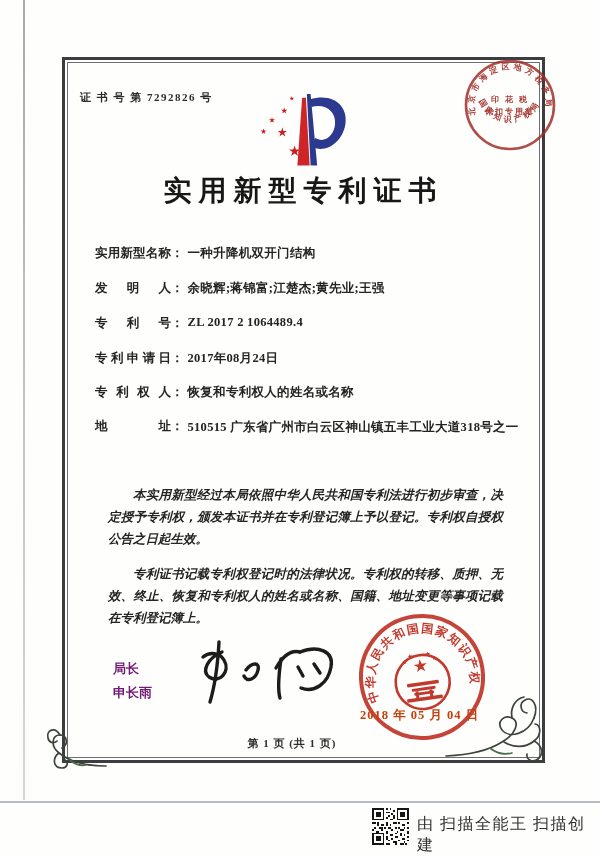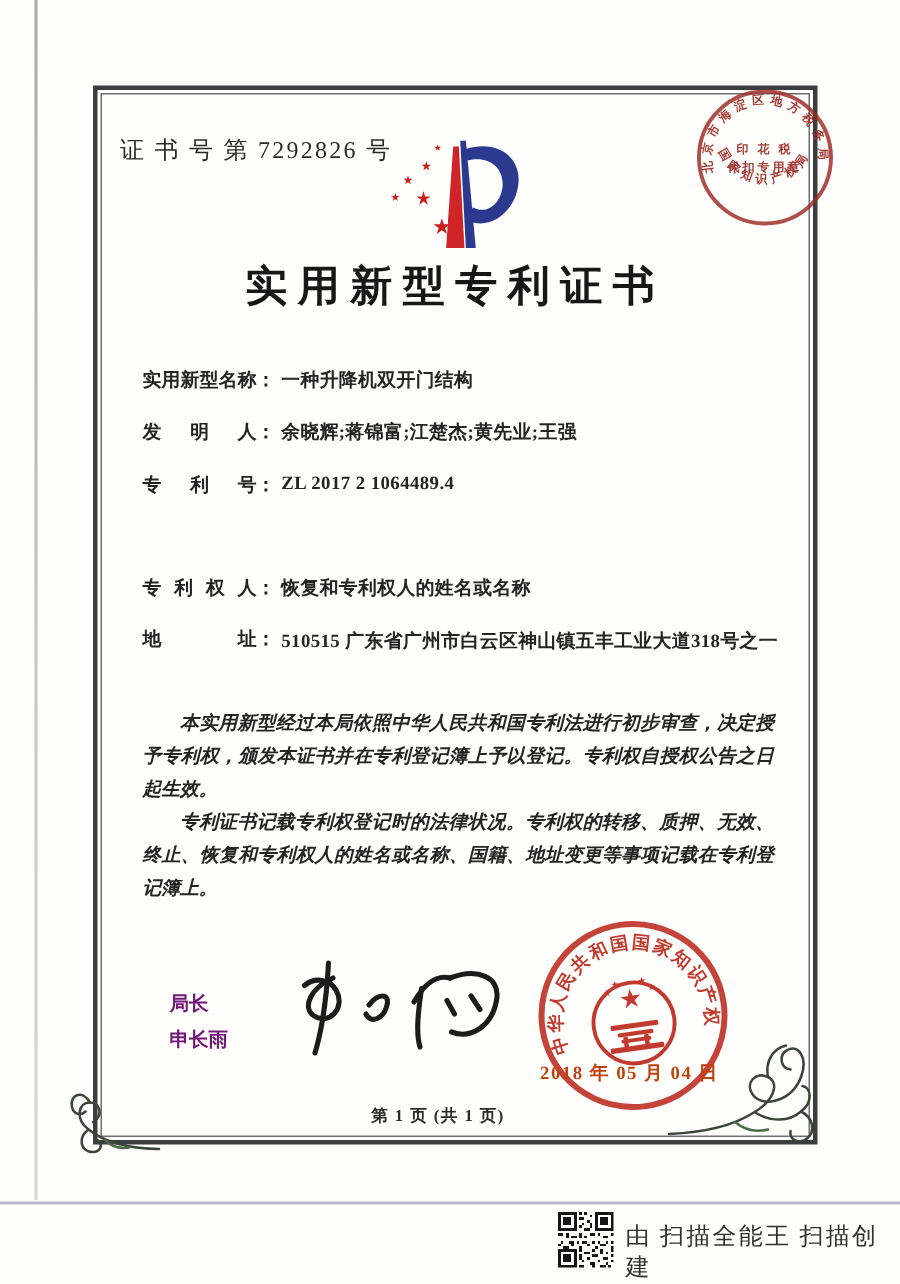--- a/index.html
+++ b/index.html
@@ -9,37 +9,37 @@
 
   
   .scan-edge-left{left:23px;top:0;width:2px;height:800px;
     background:linear-gradient(180deg,#8d8d90 0%,#b5b5b8 60%,#c8c8cc 100%);opacity:.75;}
   .scan-edge-bottom{left:0;top:801px;width:600px;height:2px;background:#a9adbf;opacity:.85;}
 
   
   .frame{left:62px;top:57px;width:483px;height:706px;border:3px solid #3d3d40;box-sizing:border-box;}
   .frame-inner{position:absolute;left:2px;top:2px;right:2px;bottom:2px;border:1px solid #6e6e72;}
 
-  .cert-no{left:80px;top:90px;font-size:16px;font-weight:normal;letter-spacing:1.5px;color:#2a2a2a;}
+  .cert-no{left:80px;top:90px;font-size:11px;font-weight:bold;letter-spacing:1.5px;color:#2a2a2a;}
 
   .logo{left:256px;top:92px;width:96px;height:80px;}
 
   .title{left:62px;top:172px;width:483px;text-align:center;font-size:28px;font-weight:bold;
          letter-spacing:7px;color:#171717;}
 
   .field-row{left:95px;font-size:12.5px;font-weight:bold;color:#242424;white-space:nowrap;}
   .flabel{display:inline-block;width:76px;text-align:justify;text-align-last:justify;vertical-align:top;}
   .fcolon{display:inline-block;vertical-align:top;margin-right:4px;}
   .fvalue{display:inline-block;vertical-align:top;letter-spacing:.3px;}
   .fvalue.wrap{white-space:normal;width:352px;line-height:19px;}
   .right-cell{position:absolute;left:250px;top:0;white-space:nowrap;}
 
   .paras{left:95px;top:471px;width:421px;font-size:12.5px;line-height:22px;
          font-style:italic;text-align:justify;color:#242424;font-weight:600;}
-  .paras p{margin:0;text-indent:2em;}
+  .paras p{margin:13px;text-indent:2em;}
 
   .signer{left:113px;font-size:13px;font-weight:bold;color:#701a75;}
   .signature{left:188px;top:638px;width:165px;height:78px;}
 
   .seal{left:355px;top:610px;width:134px;height:134px;transform:rotate(-8deg);}
   .seal-date{left:360px;top:707px;font-size:12.5px;font-weight:bold;letter-spacing:1px;color:#c2410c;}
 
   .footer-page{left:62px;top:736px;width:460px;text-align:center;font-size:11px;
                font-weight:bold;color:#2c2c2c;letter-spacing:1px;}
 
@@ -98,20 +98,23 @@
   <div class="abs field-row" style="top:245px">
     <span class="flabel">实用新型名称</span><span class="fcolon">：</span><span class="fvalue">一种升降机双开门结构</span>
   </div>
 
   <div class="abs title">实用新型专利证书</div>
   <div class="abs field-row" style="top:280px">
     <span class="flabel">发 明 人</span><span class="fcolon">：</span><span class="fvalue">余晓辉;蒋锦富;江楚杰;黄先业;王强</span>
   </div>
   <div class="abs field-row" style="top:315px">
     <span class="flabel">专 利 号</span><span class="fcolon">：</span><span class="fvalue">ZL 2017 2 1064489.4</span>
+  </div>
+  <div class="abs field-row" style="top:350px">
+    <span class="flabel">专利申请日</span><span class="fcolon">：</span><span class="fvalue">2017年08月24日</span>
   </div>
   <div class="abs field-row" style="top:384px">
     <span class="flabel">专 利 权 人</span><span class="fcolon">：</span><span class="fvalue">恢复和专利权人的姓名或名称</span>
   </div>
   <div class="abs field-row" style="top:418px">
     <span class="flabel">地 址</span><span class="fcolon">：</span><span class="fvalue wrap">510515 广东省广州市白云区神山镇五丰工业大道318号之一</span>
   </div>
 
   <div class="abs paras">
     <p>本实用新型经过本局依照中华人民共和国专利法进行初步审查，决定授予专利权，颁发本证书并在专利登记簿上予以登记。专利权自授权公告之日起生效。</p>

